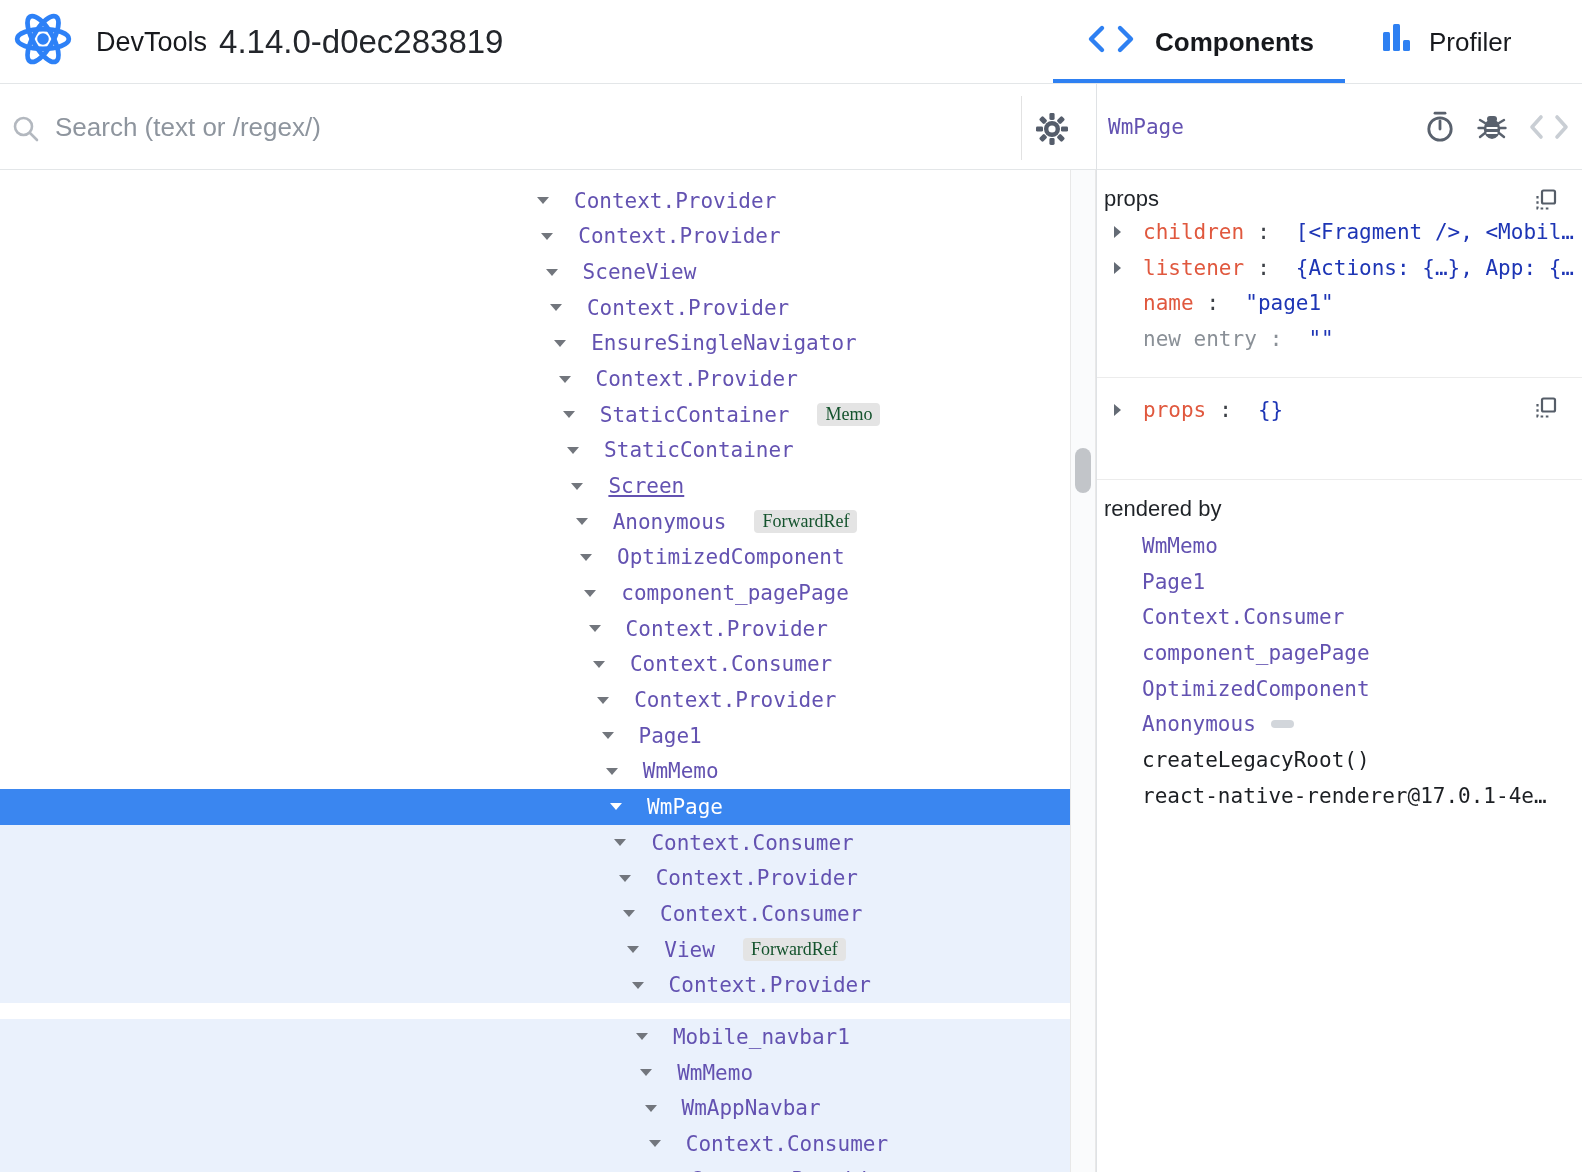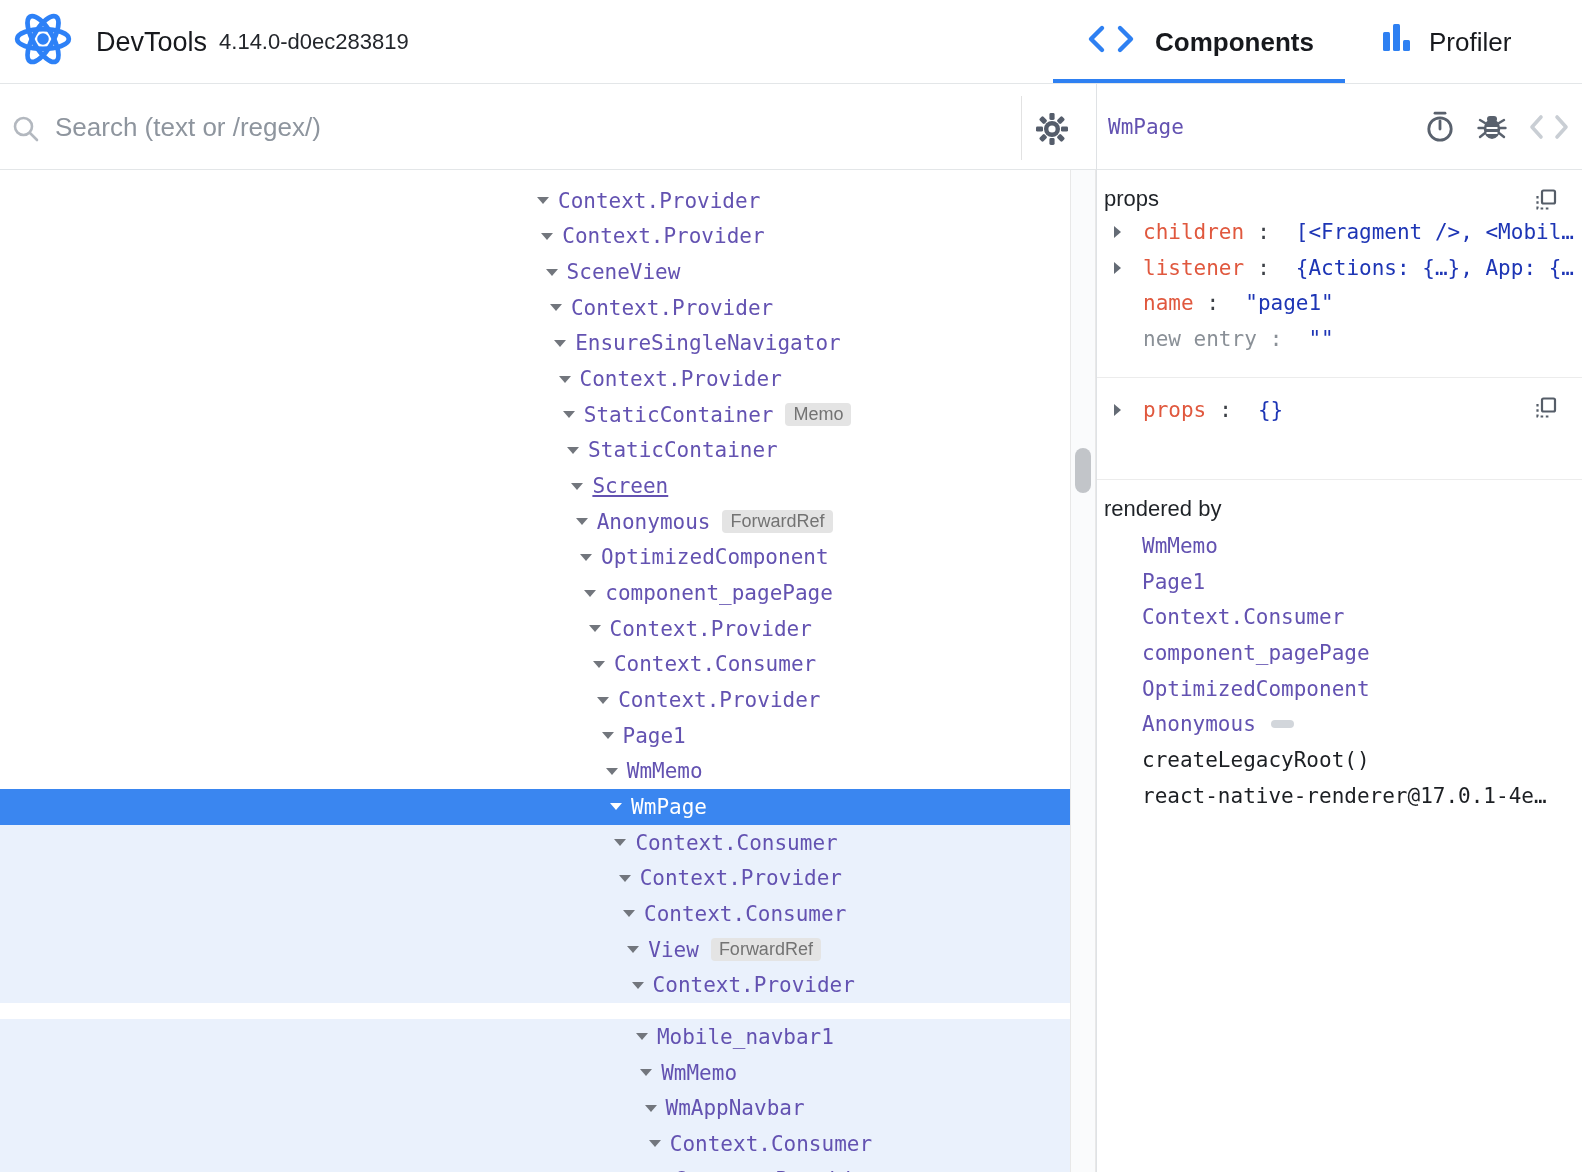--- a/index.html
+++ b/index.html
@@ -9,21 +9,21 @@
   }
   *{box-sizing:border-box;margin:0;padding:0;}
   html,body{width:1582px;height:1172px;}
   body{font-family:"Liberation Sans",sans-serif;background:#fff;position:relative;overflow:hidden;color:var(--text);}
   .abs{position:absolute;}
   
   .header{left:0;top:0;width:1582px;height:84px;background:#fff;}
   .hdr-border{left:0;top:83px;width:1582px;height:1px;background:var(--border);}
   .logo{left:12px;top:8px;}
   .app-title{left:96px;top:0;height:84px;display:flex;align-items:center;font-size:27px;color:#17191d;}
-  .app-title .ver{margin-left:12px;font-size:22px;color:#23262b;}
+  .app-title .ver{margin-left:12px;font-size:33px;color:#23262b;}
   .tab{top:0;height:84px;display:flex;align-items:center;gap:18px;font-size:26px;color:#17191d;cursor:pointer;}
   .tab-components{left:1087px;font-weight:bold;}
   .tab-profiler{left:1383px;}
   .tab-underline{left:1053px;top:79px;width:292px;height:5px;background:var(--accent);}
   
   .toolbar-border{left:0;top:169px;width:1582px;height:1px;background:var(--border);}
   .search-input{left:55px;top:96px;width:930px;height:62px;border:none;outline:none;font-size:26px;color:#222;font-family:"Liberation Sans",sans-serif;}
   .search-input::placeholder{color:#8e959e;}
   .search-icon{left:12px;top:115px;}
   .toolbar-divider{left:1021px;top:96px;width:1px;height:64px;background:#e2e2e2;}
@@ -31,27 +31,27 @@
   
   .panel-vborder{left:1096px;top:84px;width:1px;height:1088px;background:#dfe2e5;}
   
   .insp-title{left:1108px;top:84px;height:86px;display:flex;align-items:center;
     font-family:"DejaVu Sans Mono","Liberation Mono",monospace;font-size:21px;color:var(--purple);}
   .insp-icons{left:1425px;top:84px;height:86px;display:flex;align-items:center;gap:21px;}
   .icon-btn{cursor:pointer;display:flex;align-items:center;}
   
   .tree{left:0;top:170px;width:1070px;height:1002px;overflow:hidden;background:#fff;padding-top:13px;}
   .tree-row{height:35.66px;display:flex;align-items:center;white-space:nowrap;cursor:pointer;
-    font-family:"DejaVu Sans Mono","Liberation Mono",monospace;font-size:21px;color:var(--purple);}
+    font-family:"DejaVu Sans Mono","Liberation Mono",monospace;font-size:21px;color:var(--purple);gap:16px;}
   .tree-row.subtree{background:var(--subtree);}
   .tree-row.selected{background:var(--selection);color:#fff;}
   .tree-arrow{width:0;height:0;border-left:6.5px solid transparent;border-right:6.5px solid transparent;
     border-top:7.5px solid #72767d;margin-right:9px;flex:none;}
   .tree-row.selected .tree-arrow{border-top-color:#fff;}
-  .tree-badge{font-family:Liberation Sans, sans-serif;font-size:18px;color:#737373;
+  .tree-badge{font-family:Liberation Serif, serif;font-size:18px;color:#14532d;
     background:#e4e4e4;border-radius:4px;padding:1px 8px;margin-left:12px;}
   
   .sb-track{left:1070px;top:170px;width:26px;height:1002px;background:#fafbfc;border-left:1px solid #e8e8e8;border-right:1px solid #e8e8e8;}
   .sb-thumb{left:1075px;top:448px;width:16px;height:45px;border-radius:8px;background:#c2c5c9;cursor:pointer;}
   
   .rpanel{left:1097px;top:170px;width:485px;height:1002px;background:#fff;}
   .section{position:relative;border-bottom:1px solid #ececec;padding:14px 0 0 0;}
   .section.no-border{border-bottom:none;}
   .sec-label{font-size:22px;color:#1f2328;padding-left:7px;line-height:30px;}
   .copy-icon{position:absolute;right:24px;top:18px;cursor:pointer;}

